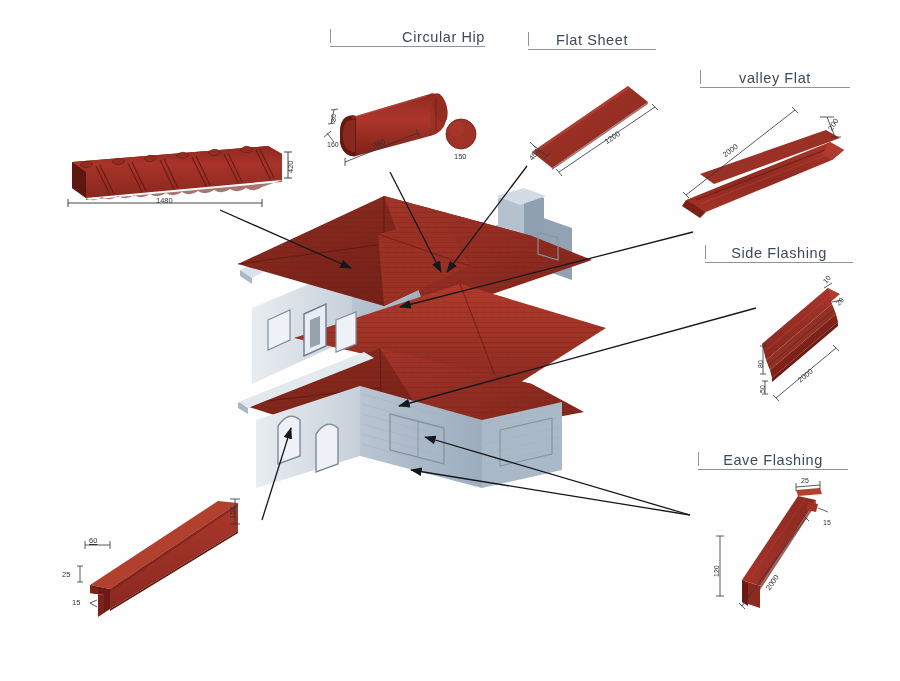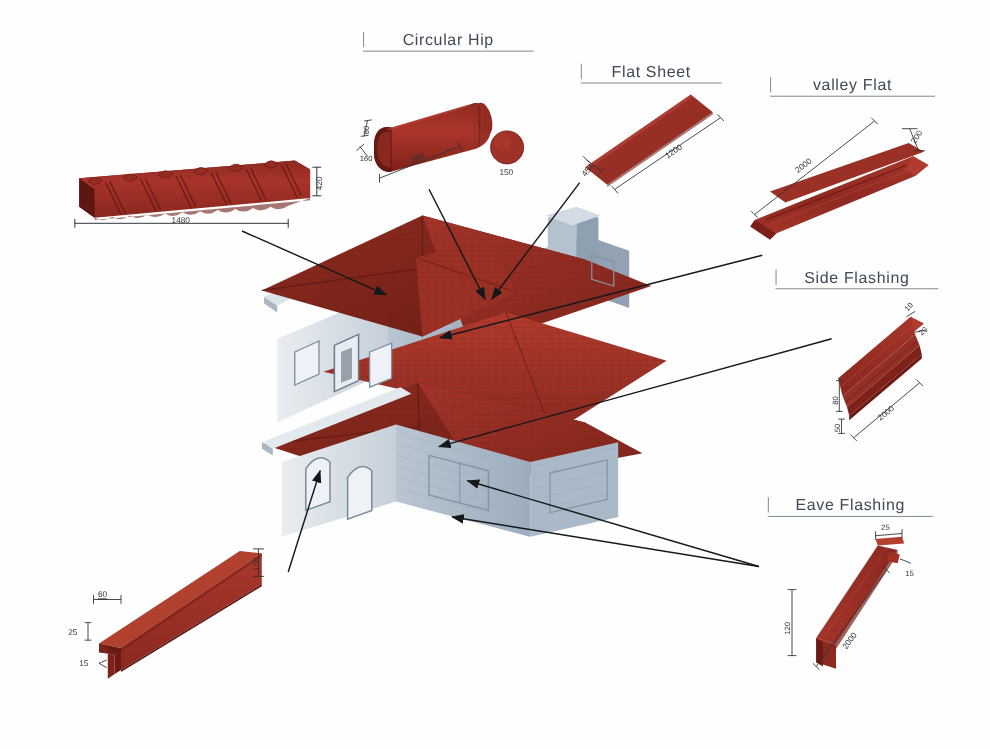--- a/index.html
+++ b/index.html
@@ -58,27 +58,27 @@
     overflow: visible;
   }
   .part-svg { position: absolute; overflow: visible; }
 </style>
 </head>
 <body>
 
 <div id="page">
 
 
-  <div class="label" style="left:330px; top:29px; width:155px;">
+  <div class="label" style="left:330px; top:29px; width:155px;text-align:right;">
     <span class="bracket"></span>
     <span>Circular Hip</span>
     <span class="rule"></span>
   </div>
 
-  <div class="label" style="left:528px; top:58px; width:128px;">
+  <div class="label" style="left:528px; top:32px; width:128px;">
     <span class="bracket"></span>
     <span>Flat Sheet</span>
     <span class="rule"></span>
   </div>
 
   <div class="label" style="left:700px; top:70px; width:150px;">
     <span class="bracket"></span>
     <span>valley Flat</span>
     <span class="rule"></span>
   </div>

